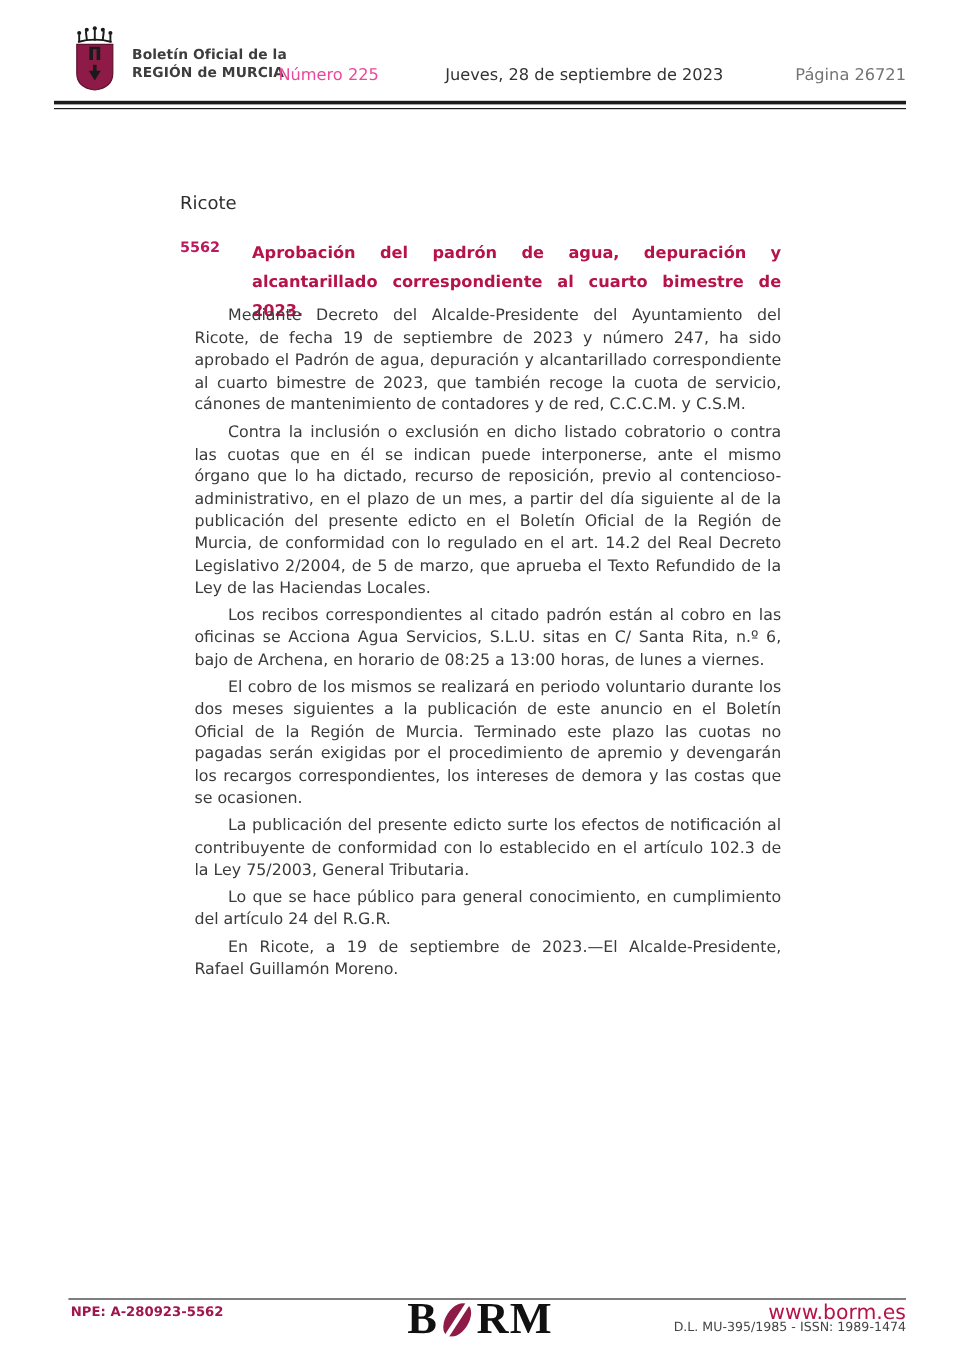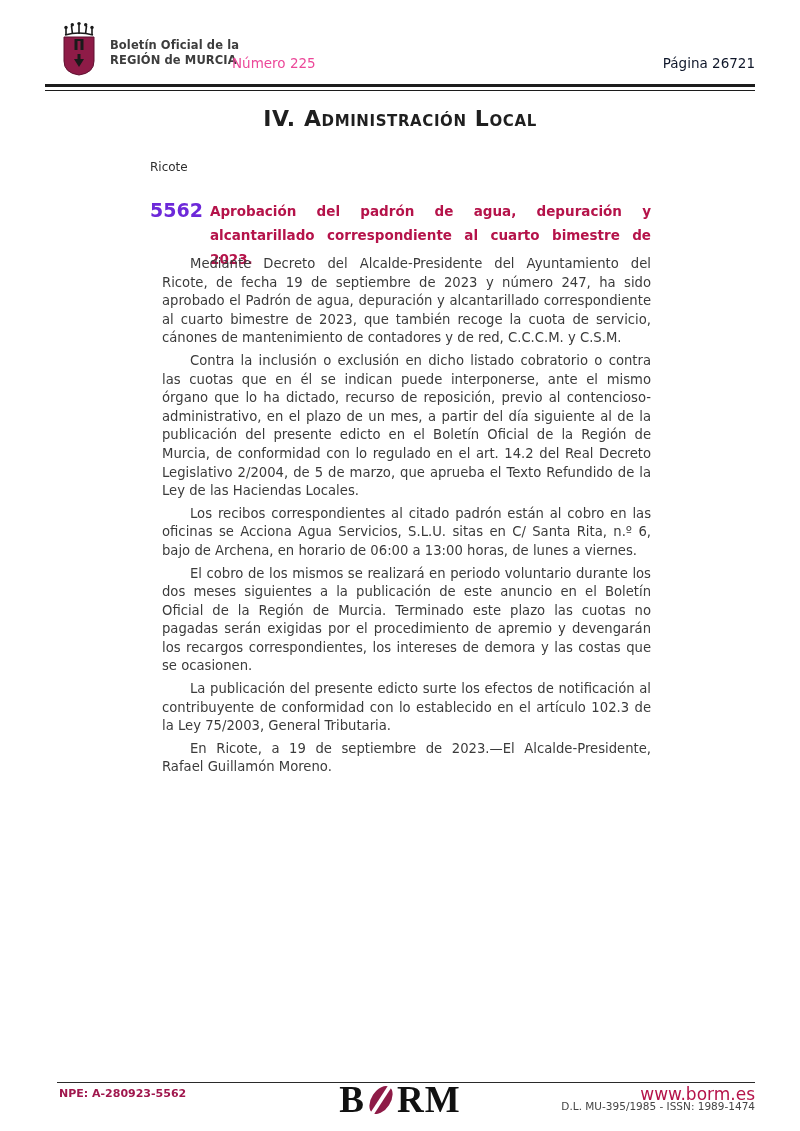--- a/index.html
+++ b/index.html
@@ -13,34 +13,34 @@
   }
   
   .crest{position:absolute;left:56px;top:21px;width:46px;height:56px;}
   .logo-text{
     position:absolute;left:110px;top:38px;
     font-size:11.5px;font-weight:bold;line-height:15px;color:#3d3d3d;
     letter-spacing:.1px;
   }
   .hdr-issue{position:absolute;left:232px;top:55px;font-size:13.5px;color:#ec4899;}
   .hdr-date{position:absolute;left:371px;top:55px;font-size:13.5px;color:#333;}
-  .hdr-page{position:absolute;right:45px;top:55px;font-size:13.5px;color:#0f172a;text-align:right;}
+  .hdr-page{position:absolute;right:45px;top:55px;font-size:13.5px;color:#737373;text-align:right;}
   .rule-thick{position:absolute;left:45px;right:45px;top:84px;height:3px;background:#1c1c1c;}
   .rule-thin {position:absolute;left:45px;right:45px;top:90px;height:1px;background:#1c1c1c;}
   
   .section-title{
     position:absolute;left:0;right:0;top:106px;
     text-align:center;font-size:22px;font-weight:bold;color:#1f1f1f;
     font-variant:small-caps;letter-spacing:.6px;
   }
-  .municipality{position:absolute;left:150px;top:160px;font-size:12px;color:#2e2e2e;}
+  .municipality{position:absolute;left:150px;top:160px;font-size:15px;color:#2e2e2e;}
   .article-head{position:absolute;left:150px;top:199px;width:501px;}
   .article-number{
     position:absolute;left:0;top:0;
-    font-size:19px;font-weight:bold;color:#6d28d9;
+    font-size:12px;font-weight:bold;color:#be185d;
   }
   .article-title{
     position:absolute;left:60px;top:0;width:441px;
     font-size:13.5px;font-weight:bold;color:#b5134a;
     line-height:24px;text-align:justify;
   }
   
   .body-text{
     position:absolute;left:150px;top:255px;width:501px;
     font-size:13.2px;line-height:18.6px;color:#3b3b3b;
@@ -94,39 +94,40 @@
       <rect x="21.5" y="33" width="3" height="6"></rect>
     </g>
   </svg>
 
   <div class="logo-text">
     <div>Boletín Oficial de la</div>
     <div>REGIÓN de MURCIA</div>
   </div>
 
   <div class="hdr-issue">Número 225</div>
+  <div class="hdr-date">Jueves, 28 de septiembre de 2023</div>
   <div class="hdr-page">Página 26721</div>
 
   <div class="rule-thick"></div>
   <div class="rule-thin"></div>
 
-  <div class="section-title">IV. Administración Local</div>
   <div class="municipality">Ricote</div>
 
   <div class="article-head">
     <span class="article-number">5562</span>
     <span class="article-title">Aprobación del padrón de agua, depuración y alcantarillado correspondiente al cuarto bimestre de 2023.</span>
   </div>
 
   <div class="body-text">
     <p>Mediante Decreto del Alcalde-Presidente del Ayuntamiento del Ricote, de fecha 19 de septiembre de 2023 y número 247, ha sido aprobado el Padrón de agua, depuración y alcantarillado correspondiente al cuarto bimestre de 2023, que también recoge la cuota de servicio, cánones de mantenimiento de contadores y de red, C.C.C.M. y C.S.M.</p>
     <p>Contra la inclusión o exclusión en dicho listado cobratorio o contra las cuotas que en él se indican puede interponerse, ante el mismo órgano que lo ha dictado, recurso de reposición, previo al contencioso-administrativo, en el plazo de un mes, a partir del día siguiente al de la publicación del presente edicto en el Boletín Oficial de la Región de Murcia, de conformidad con lo regulado en el art. 14.2 del Real Decreto Legislativo 2/2004, de 5 de marzo, que aprueba el Texto Refundido de la Ley de las Haciendas Locales.</p>
-    <p>Los recibos correspondientes al citado padrón están al cobro en las oficinas se Acciona Agua Servicios, S.L.U. sitas en C/ Santa Rita, n.º 6, bajo de Archena, en horario de 06:00 a 13:00 horas, de lunes a viernes.</p>
+    <p>Los recibos correspondientes al citado padrón están al cobro en las oficinas se Acciona Agua Servicios, S.L.U. sitas en C/ Santa Rita, n.º 6, bajo de Archena, en horario de 08:25 a 13:00 horas, de lunes a viernes.</p>
     <p>El cobro de los mismos se realizará en periodo voluntario durante los dos meses siguientes a la publicación de este anuncio en el Boletín Oficial de la Región de Murcia. Terminado este plazo las cuotas no pagadas serán exigidas por el procedimiento de apremio y devengarán los recargos correspondientes, los intereses de demora y las costas que se ocasionen.</p>
     <p>La publicación del presente edicto surte los efectos de notificación al contribuyente de conformidad con lo establecido en el artículo 102.3 de la Ley 75/2003, General Tributaria.</p>
+    <p>Lo que se hace público para general conocimiento, en cumplimiento del artículo 24 del R.G.R.</p>
     <p>En Ricote, a 19 de septiembre de 2023.—El Alcalde-Presidente, Rafael Guillamón Moreno.</p>
   </div>
 
   <div class="footer-rule"></div>
   <div class="npe">NPE: A-280923-5562</div>
 
   <div class="borm-logo">
     <span>B</span>
     <svg class="borm-o" viewBox="0 0 30 34">
       <g transform="rotate(33 15 17)">

